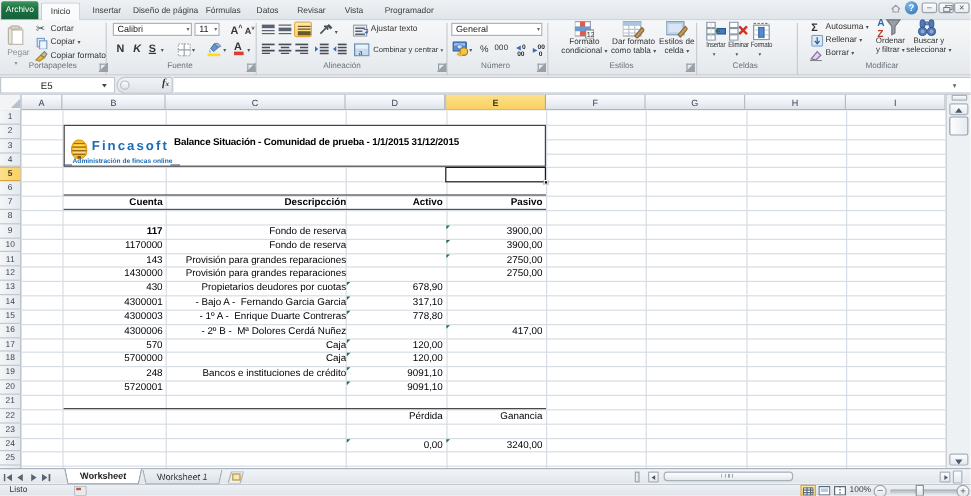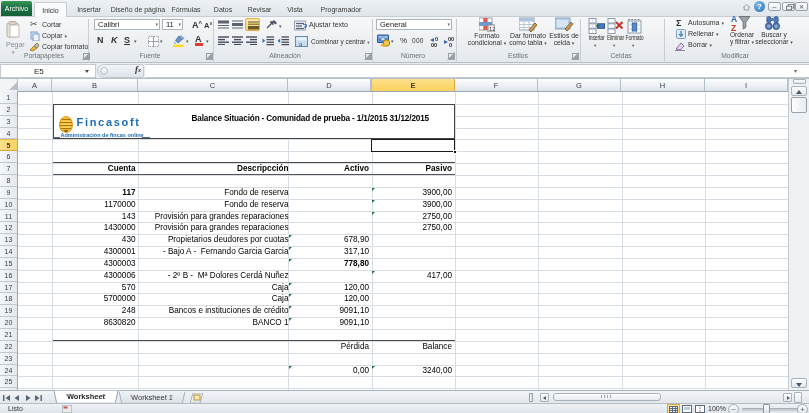--- a/index.html
+++ b/index.html
@@ -522,21 +522,21 @@
             <line x1="2" y1="8.1" x2="12" y2="8.1"></line>
             <line x1="2" y1="11.1" x2="12" y2="11.1"></line>
         </g>
         <path d="M5.5 14 h3 v2 h-3 Z" fill="#8a5a10"></path>
       </svg>
     </div>
     <div class="abs" style="left:58.5px;top:24.2px;font-size:11px;font-weight:bold;color:#1b6cb5;letter-spacing:1.7px;">Fincasoft</div>
     <div class="abs" style="left:42.5px;top:40.3px;font-size:5.5px;font-weight:bold;color:#1b6cb5;white-space:nowrap;">Administración de fincas online</div>
     <div class="abs" style="left:34.5px;top:44.6px;width:7px;height:1px;background:#4a6a9a;"></div>
     <div class="abs" style="left:124px;top:44.6px;width:8px;height:1px;background:#4a6a9a;"></div>
-    <div class="cell b" style="left:127px;top:21.70px;width:284px;text-align:right;font-size:8.2px;letter-spacing:-0.15px;">Balance Situación - Comunidad de prueba - 1/1/2015 31/12/2015</div>
+    <div class="cell b" style="left:127px;top:21.70px;width:284px;text-align:left;font-size:8.2px;letter-spacing:-0.15px;">Balance Situación - Comunidad de prueba - 1/1/2015 31/12/2015</div>
 
     <div class="abs" style="left:34.5px;top:70.10px;width:402px;height:1.4px;background:#4a4a4a;"></div>
     <div class="abs" style="left:34.5px;top:81.95px;width:402px;height:1px;background:#555;"></div>
 
     <div class="abs" style="left:34.5px;top:247.85px;width:402px;height:1.2px;background:#4a4a4a;"></div>
 
     <div class="abs" style="left:352.5px;top:46.60px;width:84.5px;height:13.8px;border:1.7px solid #1a1a1a;background:#fff;"></div>
     <div class="abs" style="left:435.3px;top:58.2px;width:3.6px;height:3.6px;background:#111;border:1px solid #fff;"></div>
 
     <div class="cell r b" style="left:34px;top:71.10px;width:83.5px;height:11.85px;line-height:11.85px;font-size:8.2px;">Cuenta</div>
@@ -555,38 +555,38 @@
     <div class="cell r" style="left:34px;top:130.35px;width:83.5px;height:11.85px;line-height:11.85px;font-size:8.2px;">1430000</div>
     <div class="cell r" style="left:120px;top:130.35px;width:150.5px;height:11.85px;line-height:11.85px;font-size:8.2px;">Provisión para grandes reparaciones</div>
     <div class="cell r" style="left:353.5px;top:130.35px;width:80.5px;height:11.85px;line-height:11.85px;font-size:8.2px;">2750,00</div>
     <div class="cell r" style="left:34px;top:142.20px;width:83.5px;height:11.85px;line-height:11.85px;font-size:8.2px;">430</div>
     <div class="cell r" style="left:120px;top:142.20px;width:150.5px;height:11.85px;line-height:11.85px;font-size:8.2px;">Propietarios deudores por cuotas</div>
     <div class="cell r" style="left:270px;top:142.20px;width:81px;height:11.85px;line-height:11.85px;font-size:8.2px;">678,90</div>
     <div class="cell r" style="left:34px;top:154.05px;width:83.5px;height:11.85px;line-height:11.85px;font-size:8.2px;">4300001</div>
     <div class="cell r" style="left:120px;top:154.05px;width:150.5px;height:11.85px;line-height:11.85px;font-size:8.2px;">- Bajo A -&nbsp; Fernando Garcia Garcia</div>
     <div class="cell r" style="left:270px;top:154.05px;width:81px;height:11.85px;line-height:11.85px;font-size:8.2px;">317,10</div>
     <div class="cell r" style="left:34px;top:165.90px;width:83.5px;height:11.85px;line-height:11.85px;font-size:8.2px;">4300003</div>
-    <div class="cell r" style="left:270px;top:165.90px;width:81px;height:11.85px;line-height:11.85px;font-size:8.2px;font-weight:bold;">778,80</div>
+    <div class="cell r" style="left:120px;top:165.90px;width:150.5px;height:11.85px;line-height:11.85px;font-size:8.2px;">- 1º A -&nbsp; Enrique Duarte Contreras</div>
+    <div class="cell r" style="left:270px;top:165.90px;width:81px;height:11.85px;line-height:11.85px;font-size:8.2px;">778,80</div>
     <div class="cell r" style="left:34px;top:177.75px;width:83.5px;height:11.85px;line-height:11.85px;font-size:8.2px;">4300006</div>
     <div class="cell r" style="left:120px;top:177.75px;width:150.5px;height:11.85px;line-height:11.85px;font-size:8.2px;">- 2º B -&nbsp; Mª Dolores Cerdá Nuñez</div>
     <div class="cell r" style="left:353.5px;top:177.75px;width:80.5px;height:11.85px;line-height:11.85px;font-size:8.2px;">417,00</div>
     <div class="cell r" style="left:34px;top:189.60px;width:83.5px;height:11.85px;line-height:11.85px;font-size:8.2px;">570</div>
     <div class="cell r" style="left:120px;top:189.60px;width:150.5px;height:11.85px;line-height:11.85px;font-size:8.2px;">Caja</div>
     <div class="cell r" style="left:270px;top:189.60px;width:81px;height:11.85px;line-height:11.85px;font-size:8.2px;">120,00</div>
     <div class="cell r" style="left:34px;top:201.45px;width:83.5px;height:11.85px;line-height:11.85px;font-size:8.2px;text-align:right;">5700000</div>
     <div class="cell r" style="left:120px;top:201.45px;width:150.5px;height:11.85px;line-height:11.85px;font-size:8.2px;">Caja</div>
     <div class="cell r" style="left:270px;top:201.45px;width:81px;height:11.85px;line-height:11.85px;font-size:8.2px;">120,00</div>
     <div class="cell r" style="left:34px;top:213.30px;width:83.5px;height:11.85px;line-height:11.85px;font-size:8.2px;">248</div>
     <div class="cell r" style="left:120px;top:213.30px;width:150.5px;height:11.85px;line-height:11.85px;font-size:8.2px;">Bancos e instituciones de crédito</div>
     <div class="cell r" style="left:270px;top:213.30px;width:81px;height:11.85px;line-height:11.85px;font-size:8.2px;">9091,10</div>
-    <div class="cell r" style="left:34px;top:225.15px;width:83.5px;height:11.85px;line-height:11.85px;font-size:8.2px;">8630820</div>
-    <div class="cell r" style="left:120px;top:225.15px;width:150.5px;height:11.85px;line-height:11.85px;font-size:8.2px;">BANCO 1</div>
+    <div class="cell r" style="left:34px;top:225.15px;width:83.5px;height:11.85px;line-height:11.85px;font-size:8.2px;">5720001</div>
     <div class="cell r" style="left:270px;top:225.15px;width:81px;height:11.85px;line-height:11.85px;font-size:8.2px;">9091,10</div>
     <div class="cell r" style="left:270px;top:248.85px;width:81px;height:11.85px;line-height:11.85px;font-size:8.2px;">Pérdida</div>
-    <div class="cell r" style="left:353.5px;top:248.85px;width:80.5px;height:11.85px;line-height:11.85px;font-size:8.2px;">Balance</div>
+    <div class="cell r" style="left:353.5px;top:248.85px;width:80.5px;height:11.85px;line-height:11.85px;font-size:8.2px;">Ganancia</div>
     <div class="cell r" style="left:270px;top:272.55px;width:81px;height:11.85px;line-height:11.85px;font-size:8.2px;">0,00</div>
     <div class="cell r" style="left:353.5px;top:272.55px;width:80.5px;height:11.85px;line-height:11.85px;font-size:8.2px;">3240,00</div>
     <div class="gtri" style="left:270.5px;top:143.20px;"></div>
     <div class="gtri" style="left:270.5px;top:155.05px;"></div>
     <div class="gtri" style="left:270.5px;top:166.90px;"></div>
     <div class="gtri" style="left:270.5px;top:190.60px;"></div>
     <div class="gtri" style="left:270.5px;top:202.45px;"></div>
     <div class="gtri" style="left:270.5px;top:214.30px;"></div>
     <div class="gtri" style="left:270.5px;top:226.15px;"></div>
     <div class="gtri" style="left:270.5px;top:273.55px;"></div>

